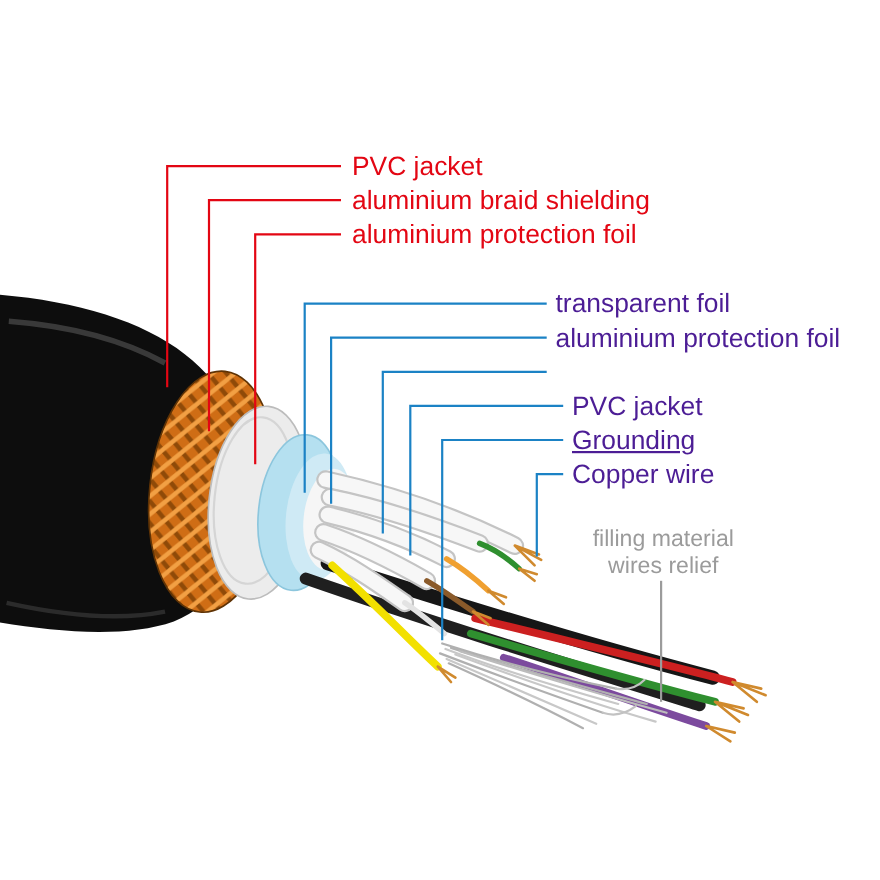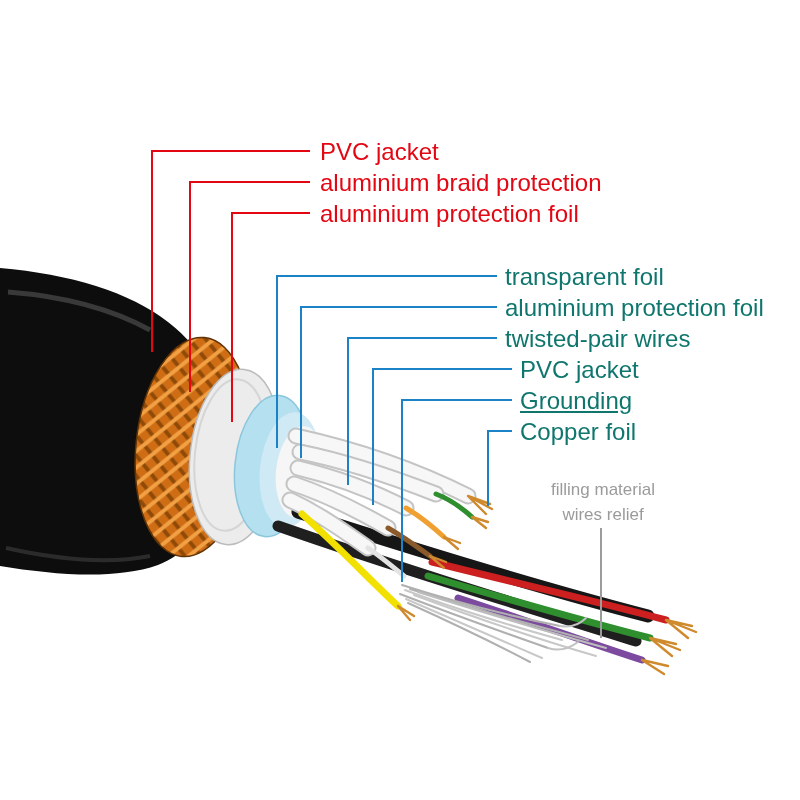--- a/index.html
+++ b/index.html
@@ -3,22 +3,22 @@
 <meta charset="utf-8">
 <style>
   html,body { margin:0; padding:0; background:#ffffff; }
   #page {
     position:relative; width:800px; height:800px; background:#ffffff;
     font-family:"Liberation Sans", sans-serif; overflow:hidden;
   }
   #art { position:absolute; left:0; top:0; }
   .label { position:absolute; white-space:nowrap; font-size:24px; line-height:21px; }
   .label-red  { color:#e30613; }
-  .label-blue { color:#0f766e; }
-  .label-gray { color:#9b9b9b; font-size:17px; }
+  .label-blue { color:#4c1d95; }
+  .label-gray { color:#9b9b9b; font-size:21px; }
   .gray-stack { text-align:center; width:170px; }
 </style>
 </head>
 <body>
 
 <div id="page">
 
   <svg id="art" width="800" height="800" viewBox="0 0 800 800">
     <defs>
       <pattern id="braidp" width="18" height="18" patternUnits="userSpaceOnUse">
@@ -117,26 +117,25 @@
       <path d="M 512,400 L 402,400 L 402,582"></path>
       <path d="M 512,431 L 488,431 L 488,506"></path>
     </g>
 
     <g fill="none" stroke="#9b9b9b" stroke-width="2">
       <path d="M 601,528 L 601,638"></path>
     </g>
   </svg>
 
   <div class="label label-red" style="left:320px; top:141px;">PVC jacket</div>
-  <div class="label label-red" style="left:320px; top:172px;">aluminium braid protection</div>
+  <div class="label label-red" style="left:320px; top:172px;">aluminium braid shielding</div>
   <div class="label label-red" style="left:320px; top:203px;">aluminium protection foil</div>
 
   <div class="label label-blue" style="left:505px; top:266px;">transparent foil</div>
   <div class="label label-blue" style="left:505px; top:297px;">aluminium protection foil</div>
-  <div class="label label-blue" style="left:505px; top:328px;">twisted-pair wires</div>
   <div class="label label-blue" style="left:520px; top:359px;">PVC jacket</div>
   <div class="label label-blue" style="left:520px; top:390px;text-decoration:underline;">Grounding</div>
-  <div class="label label-blue" style="left:520px; top:421px;">Copper foil</div>
+  <div class="label label-blue" style="left:520px; top:421px;">Copper wire</div>
 
   <div class="label label-gray gray-stack" style="left:518px; top:479px;">filling material</div>
   <div class="label label-gray gray-stack" style="left:518px; top:504px;">wires relief</div>
 
 </div>
 
 </body></html>

